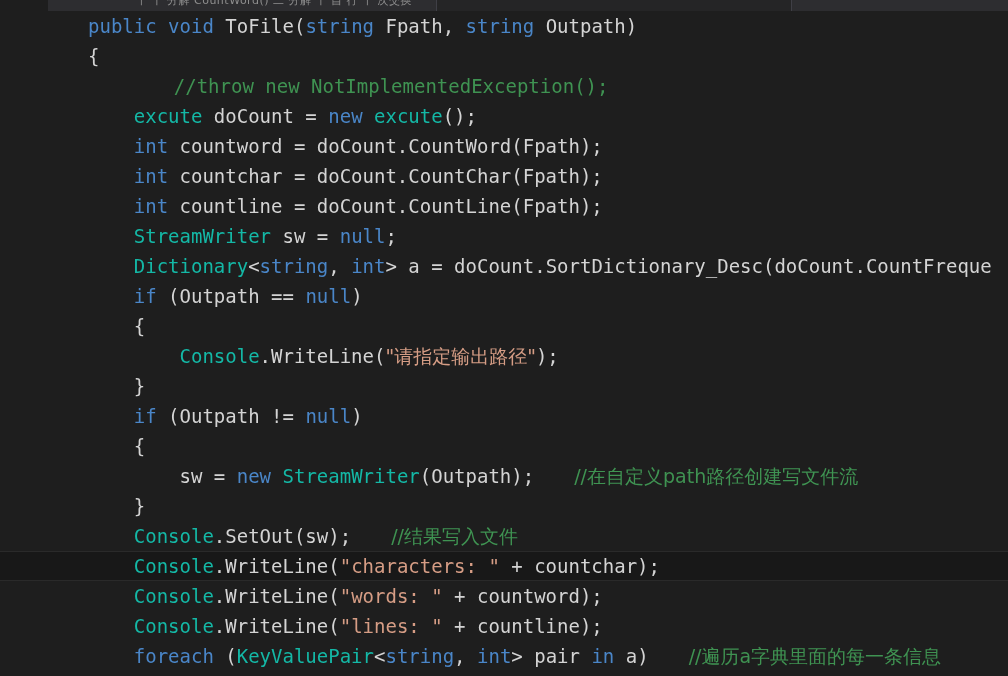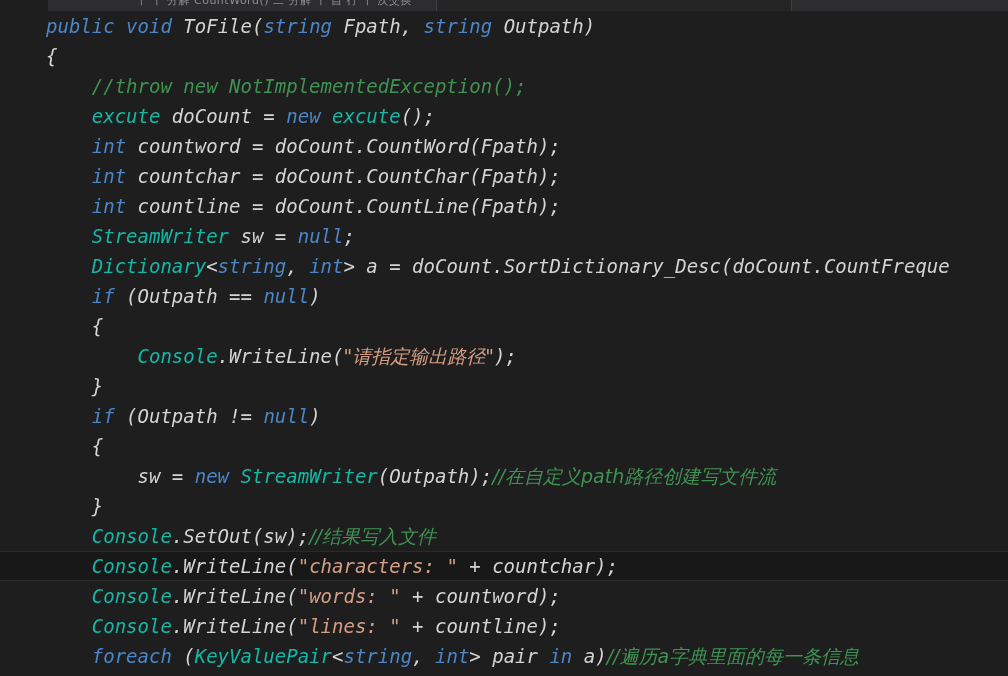--- a/index.html
+++ b/index.html
@@ -84,30 +84,29 @@
     font-family: "DejaVu Sans Mono", "Liberation Mono", monospace;
     font-size: 19px;
     line-height: 30px;
     white-space: pre;
     color: #d4d4d4;
     letter-spacing: 0px;
   }
   .code .row {
     height: 30px;
     white-space: pre;
-    padding-left: 46px;
-    font-style: italic;
+    padding-left: 88px;
   }
 
   
   .t-kw      { color: #4a86c8; }
   .t-type    { color: #14b8a6; }
   .t-plain   { color: #d4d4d4; }
   .t-str     { color: #d69d85; }
-  .t-cmt     { color: #3f9352; }
+  .t-cmt     { color: #3f9352; margin-left: 40px; }
   .t-punct   { color: #d4d4d4; }
 
   
   .cjk { font-family: "DejaVu Sans", "Liberation Sans", sans-serif; }
 
   
   .watermark {
     position: absolute;
     right: 12px;
     bottom: 17px;

